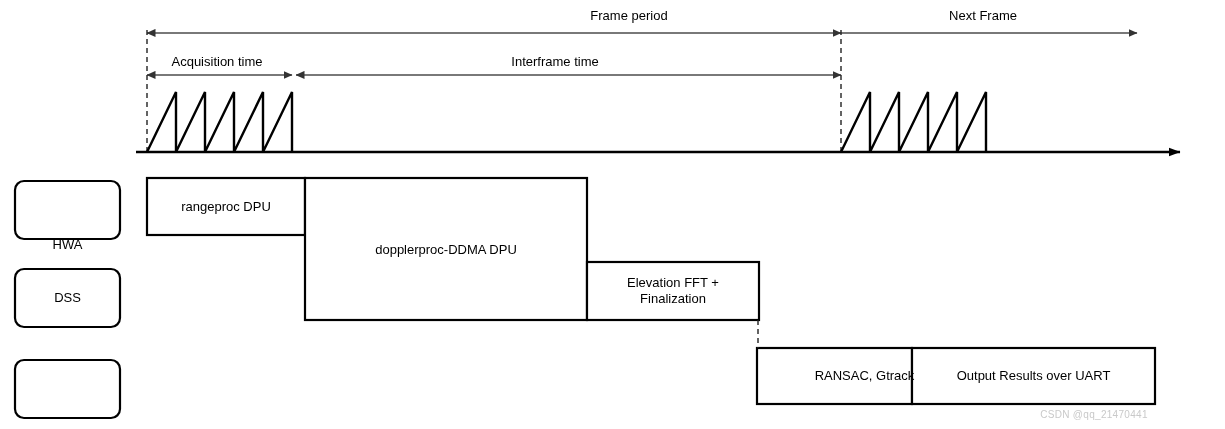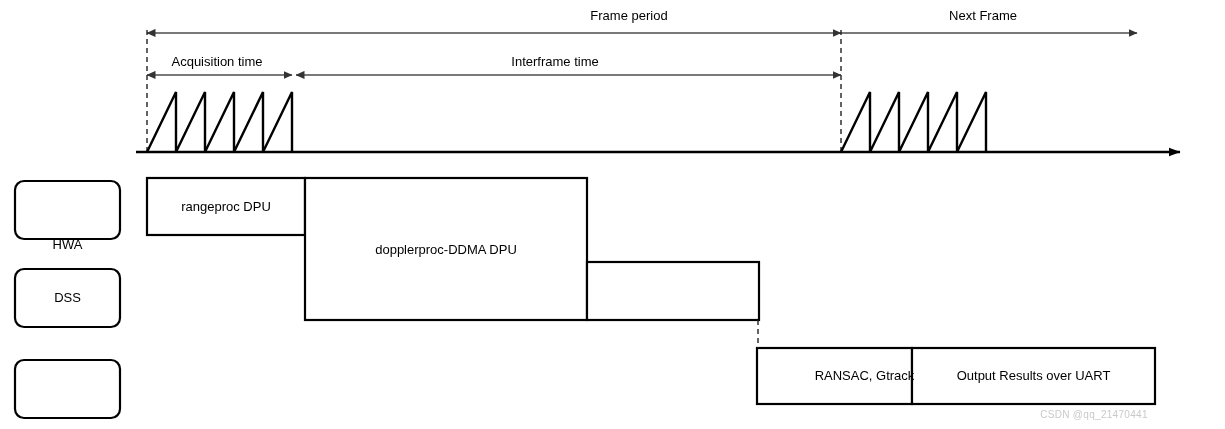--- a/index.html
+++ b/index.html
@@ -99,19 +99,21 @@
       <div class="lbl" style="left: 629px; top: 16px;">Frame period</div>
       <div class="lbl" style="left: 983px; top: 16px;">Next Frame</div>
       <div class="lbl" style="left: 217px; top: 62px;">Acquisition time</div>
       <div class="lbl" style="left: 555px; top: 62px;">Interframe time</div>
       <div class="lbl" style="left: 67.5px; top: 210px; margin-top: 35px;">HWA</div>
       <div class="lbl" style="left: 67.5px; top: 298px;">DSS</div>
       <div class="lbl" style="left: 63px; top: 389px; margin-top: 48px;">MSS</div>
       <div class="lbl" style="left: 226px; top: 206.5px;">rangeproc DPU</div>
       <div class="lbl" style="left: 446px; top: 250px; text-align: right;">dopplerproc-DDMA DPU</div>
       <div class="lbl multi" style="left: 673px; top: 291px; width: 172px;">
+        <div>Elevation FFT +</div>
+        <div>Finalization</div>
       </div>
       <div class="lbl" style="left: 834.5px; top: 376px; margin-left: 30px;">RANSAC, Gtrack</div>
       <div class="lbl" style="left: 1033.5px; top: 376px;">Output Results over UART</div>
     </div>
 
   <div class="watermark" style="left:1094px; top:414px;">CSDN @qq_21470441</div>
 </div>
 
 </body></html>

